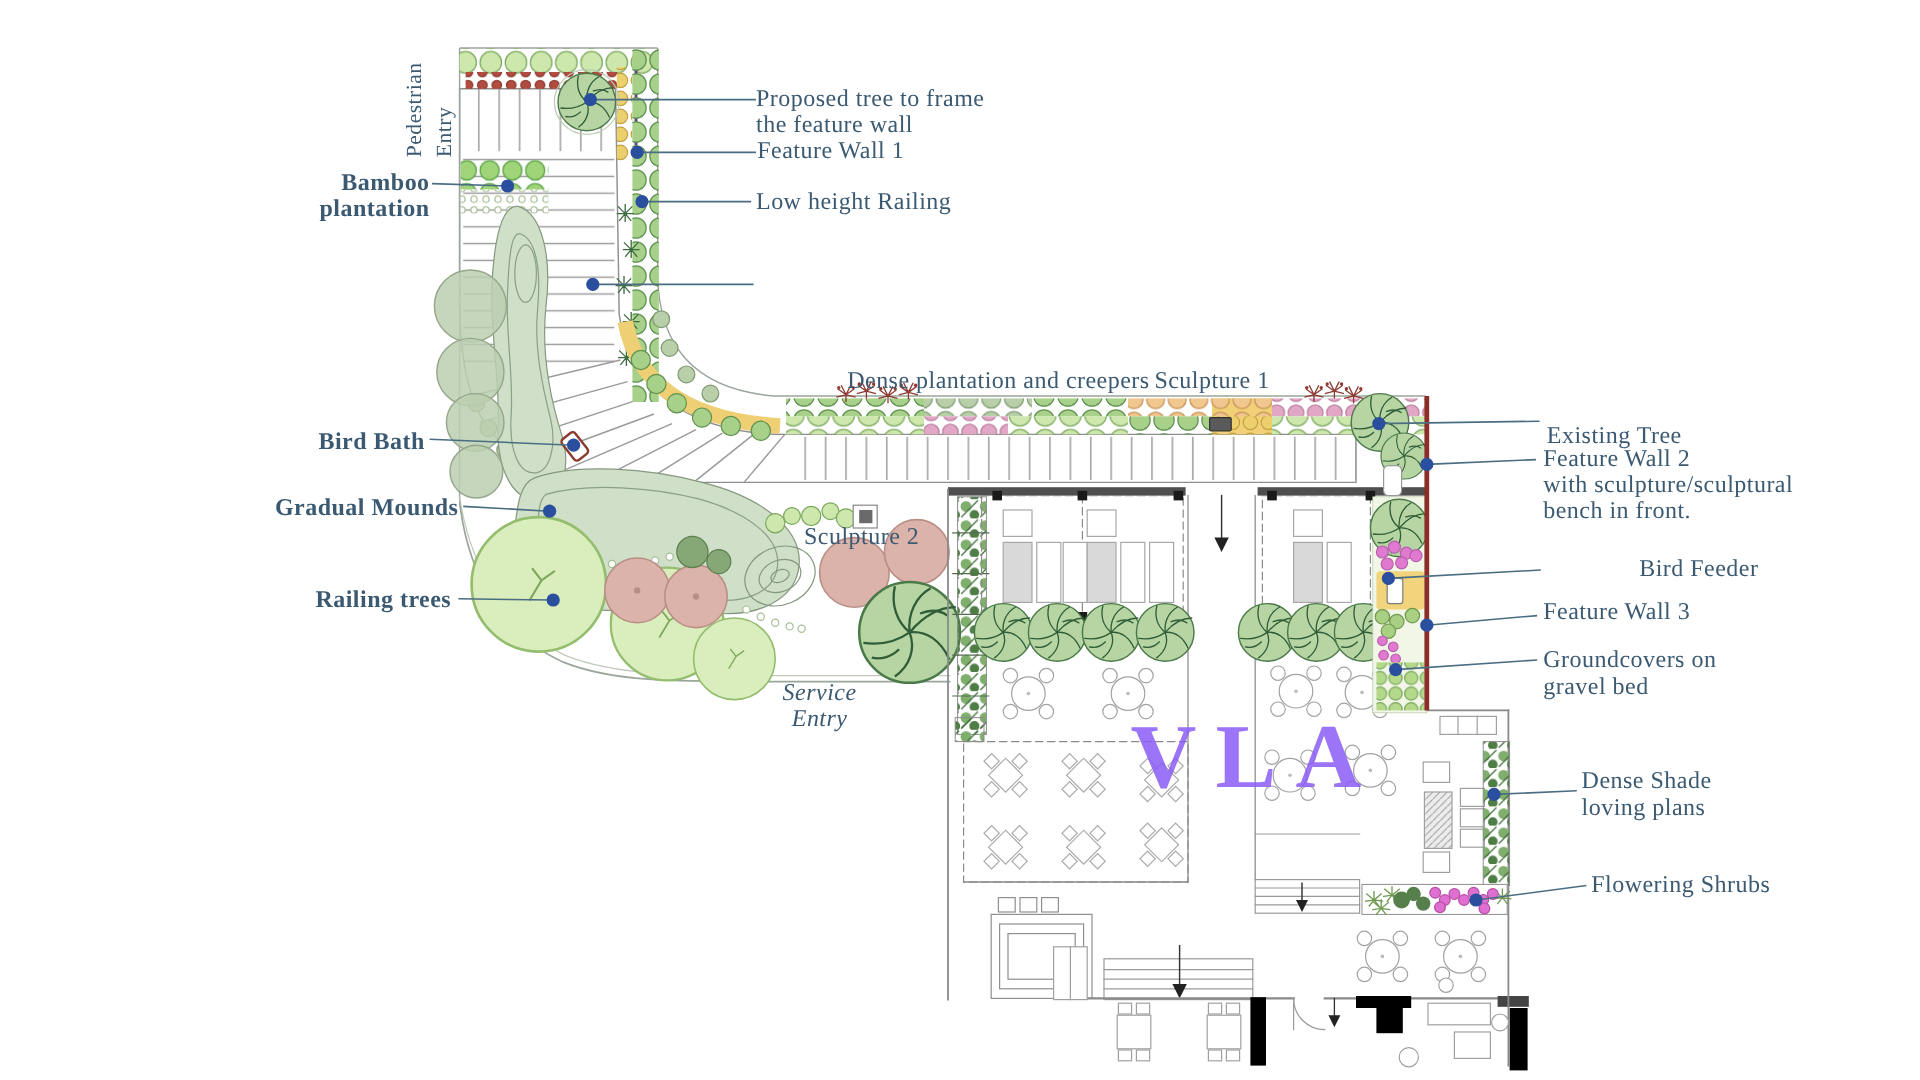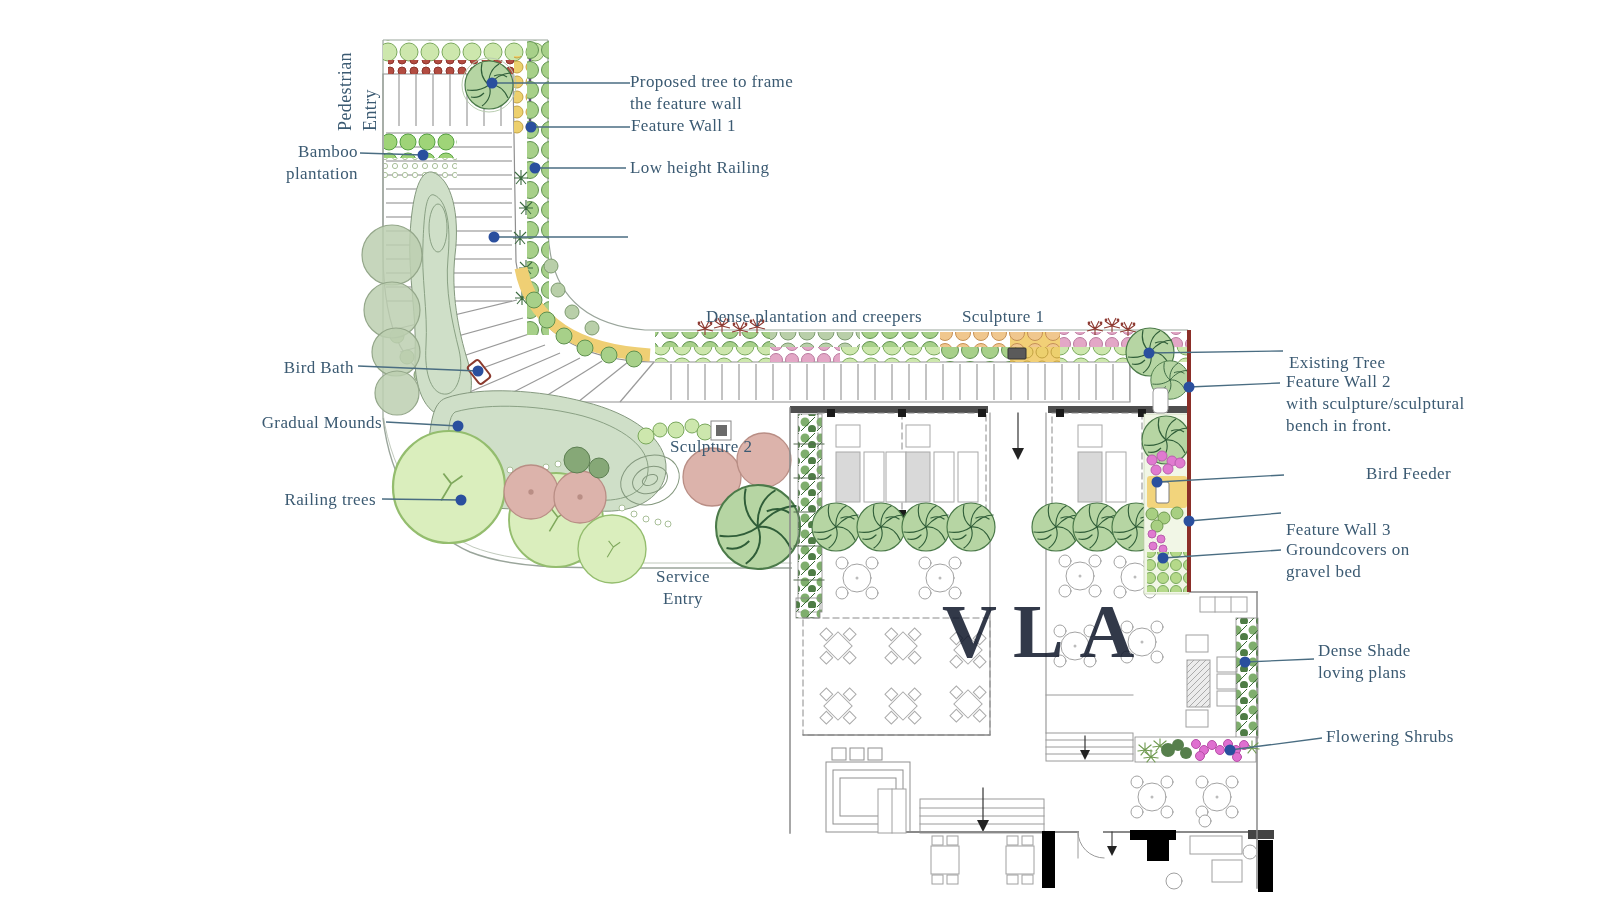--- a/index.html
+++ b/index.html
@@ -1,25 +1,25 @@
 <!DOCTYPE html>
 <html><head>
 <meta charset="utf-8">
 <style>
   html,body{margin:0;padding:0;background:#ffffff;}
   #stage{position:relative;width:1600px;height:900px;background:#ffffff;overflow:hidden;
          font-family:"Liberation Serif", serif;}
   #plan-svg{position:absolute;left:0;top:0;}
-  .lbl{position:absolute;font-size:17px;line-height:22px;color:#3b5a72;letter-spacing:.4px;white-space:nowrap;}
+  .lbl{position:absolute;font-size:20px;line-height:22px;color:#3b5a72;letter-spacing:.4px;white-space:nowrap;}
   .lbl span{display:block;}
-  .lbl.r{text-align:right;}
-  .lbl.c{text-align:center;white-space:normal;}
+  .lbl.r{text-align:right;font-weight:bold;}
+  .lbl.c{text-align:center;white-space:normal;font-style:italic;}
   .lbl.rot{transform:rotate(-90deg);transform-origin:0 0;font-size:18px;line-height:25px;}
   #watermark{position:absolute;left:942px;top:588px;font-size:76px;font-weight:bold;
-             color:#0f172a;letter-spacing:16px;opacity:.85;}
+             color:#8b5cf6;letter-spacing:16px;opacity:.85;}
 </style>
 </head>
 <body>
 
 <div id="stage">
 
 <svg id="plan-svg" width="1600" height="900" viewBox="0 0 1600 900">
   <defs>
     <pattern id="vg" width="17" height="10" patternUnits="userSpaceOnUse">
           <path d="M8,0 V10" stroke="#9a9a9a" stroke-width="1.2"></path>
@@ -553,21 +553,21 @@
   <span>Existing Tree</span>
 </div>
 <div class="lbl" style="left:1286px;top:371px">
   <span>Feature Wall 2</span>
   <span>with sculpture/sculptural</span>
   <span>bench in front.</span>
 </div>
 <div class="lbl" style="left:1366px;top:463px">
   <span>Bird Feeder</span>
 </div>
-<div class="lbl" style="left:1286px;top:519px">
+<div class="lbl" style="left:1286px;top:499px">
   <span>Feature Wall 3</span>
 </div>
 <div class="lbl" style="left:1286px;top:539px">
   <span>Groundcovers on</span>
   <span>gravel bed</span>
 </div>
 <div class="lbl" style="left:1318px;top:640px">
   <span>Dense Shade</span>
   <span>loving plans</span>
 </div>

